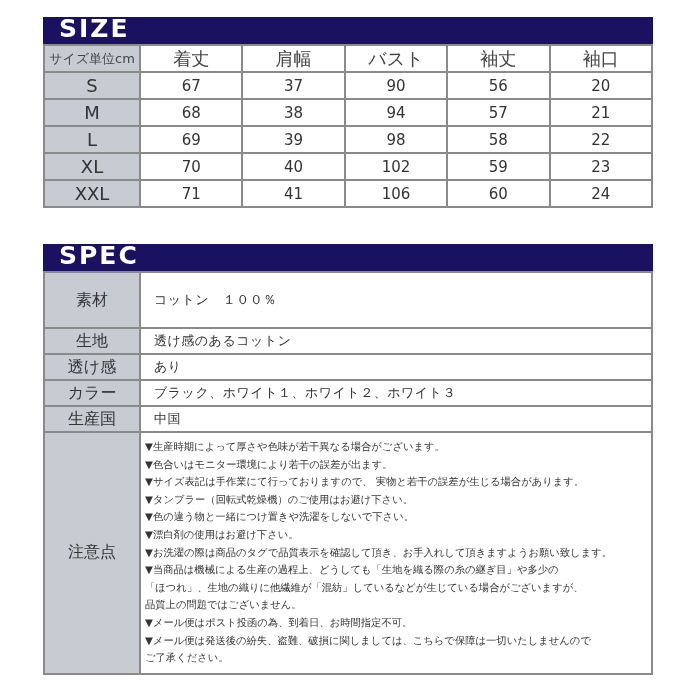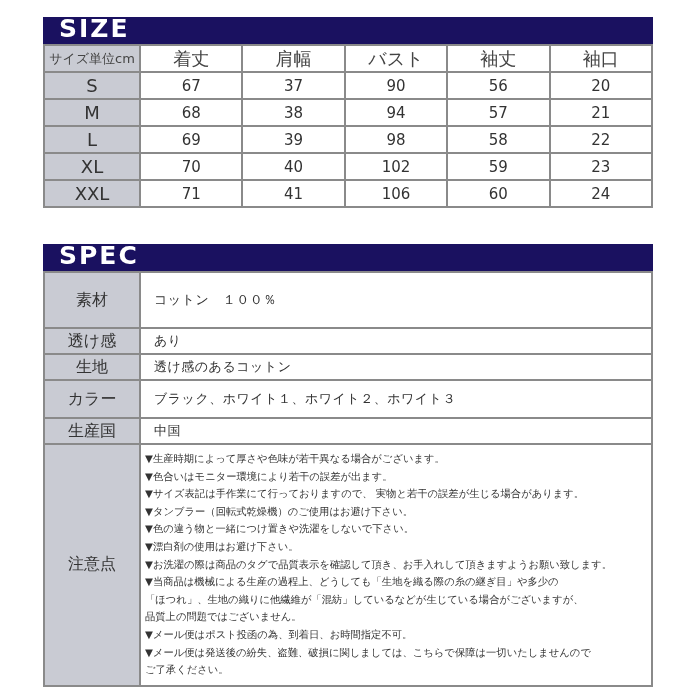--- a/index.html
+++ b/index.html
@@ -97,28 +97,28 @@
     <colgroup>
         <col style="width:96px">
         <col>
       </colgroup>
     <tbody>
         <tr style="height:56px;border-radius:19px;">
       <td class="label">素材</td>
       <td class="val">コットン　１００％</td>
     </tr>
     <tr style="height:26px;">
+      <td class="label">生地</td>
+      <td class="val">透け感のあるコットン</td>
+    </tr>
+    <tr style="height:26px;">
       <td class="label">透け感</td>
       <td class="val">あり</td>
     </tr>
     <tr style="height:26px;">
-      <td class="label">生地</td>
-      <td class="val">透け感のあるコットン</td>
-    </tr>
-    <tr style="height:38px;">
       <td class="label">カラー</td>
       <td class="val">ブラック、ホワイト１、ホワイト２、ホワイト３</td>
     </tr>
     <tr style="height:26px;">
       <td class="label">生産国</td>
       <td class="val">中国</td>
     </tr>
     <tr>
       <td class="label">注意点</td>
       <td class="notes">

